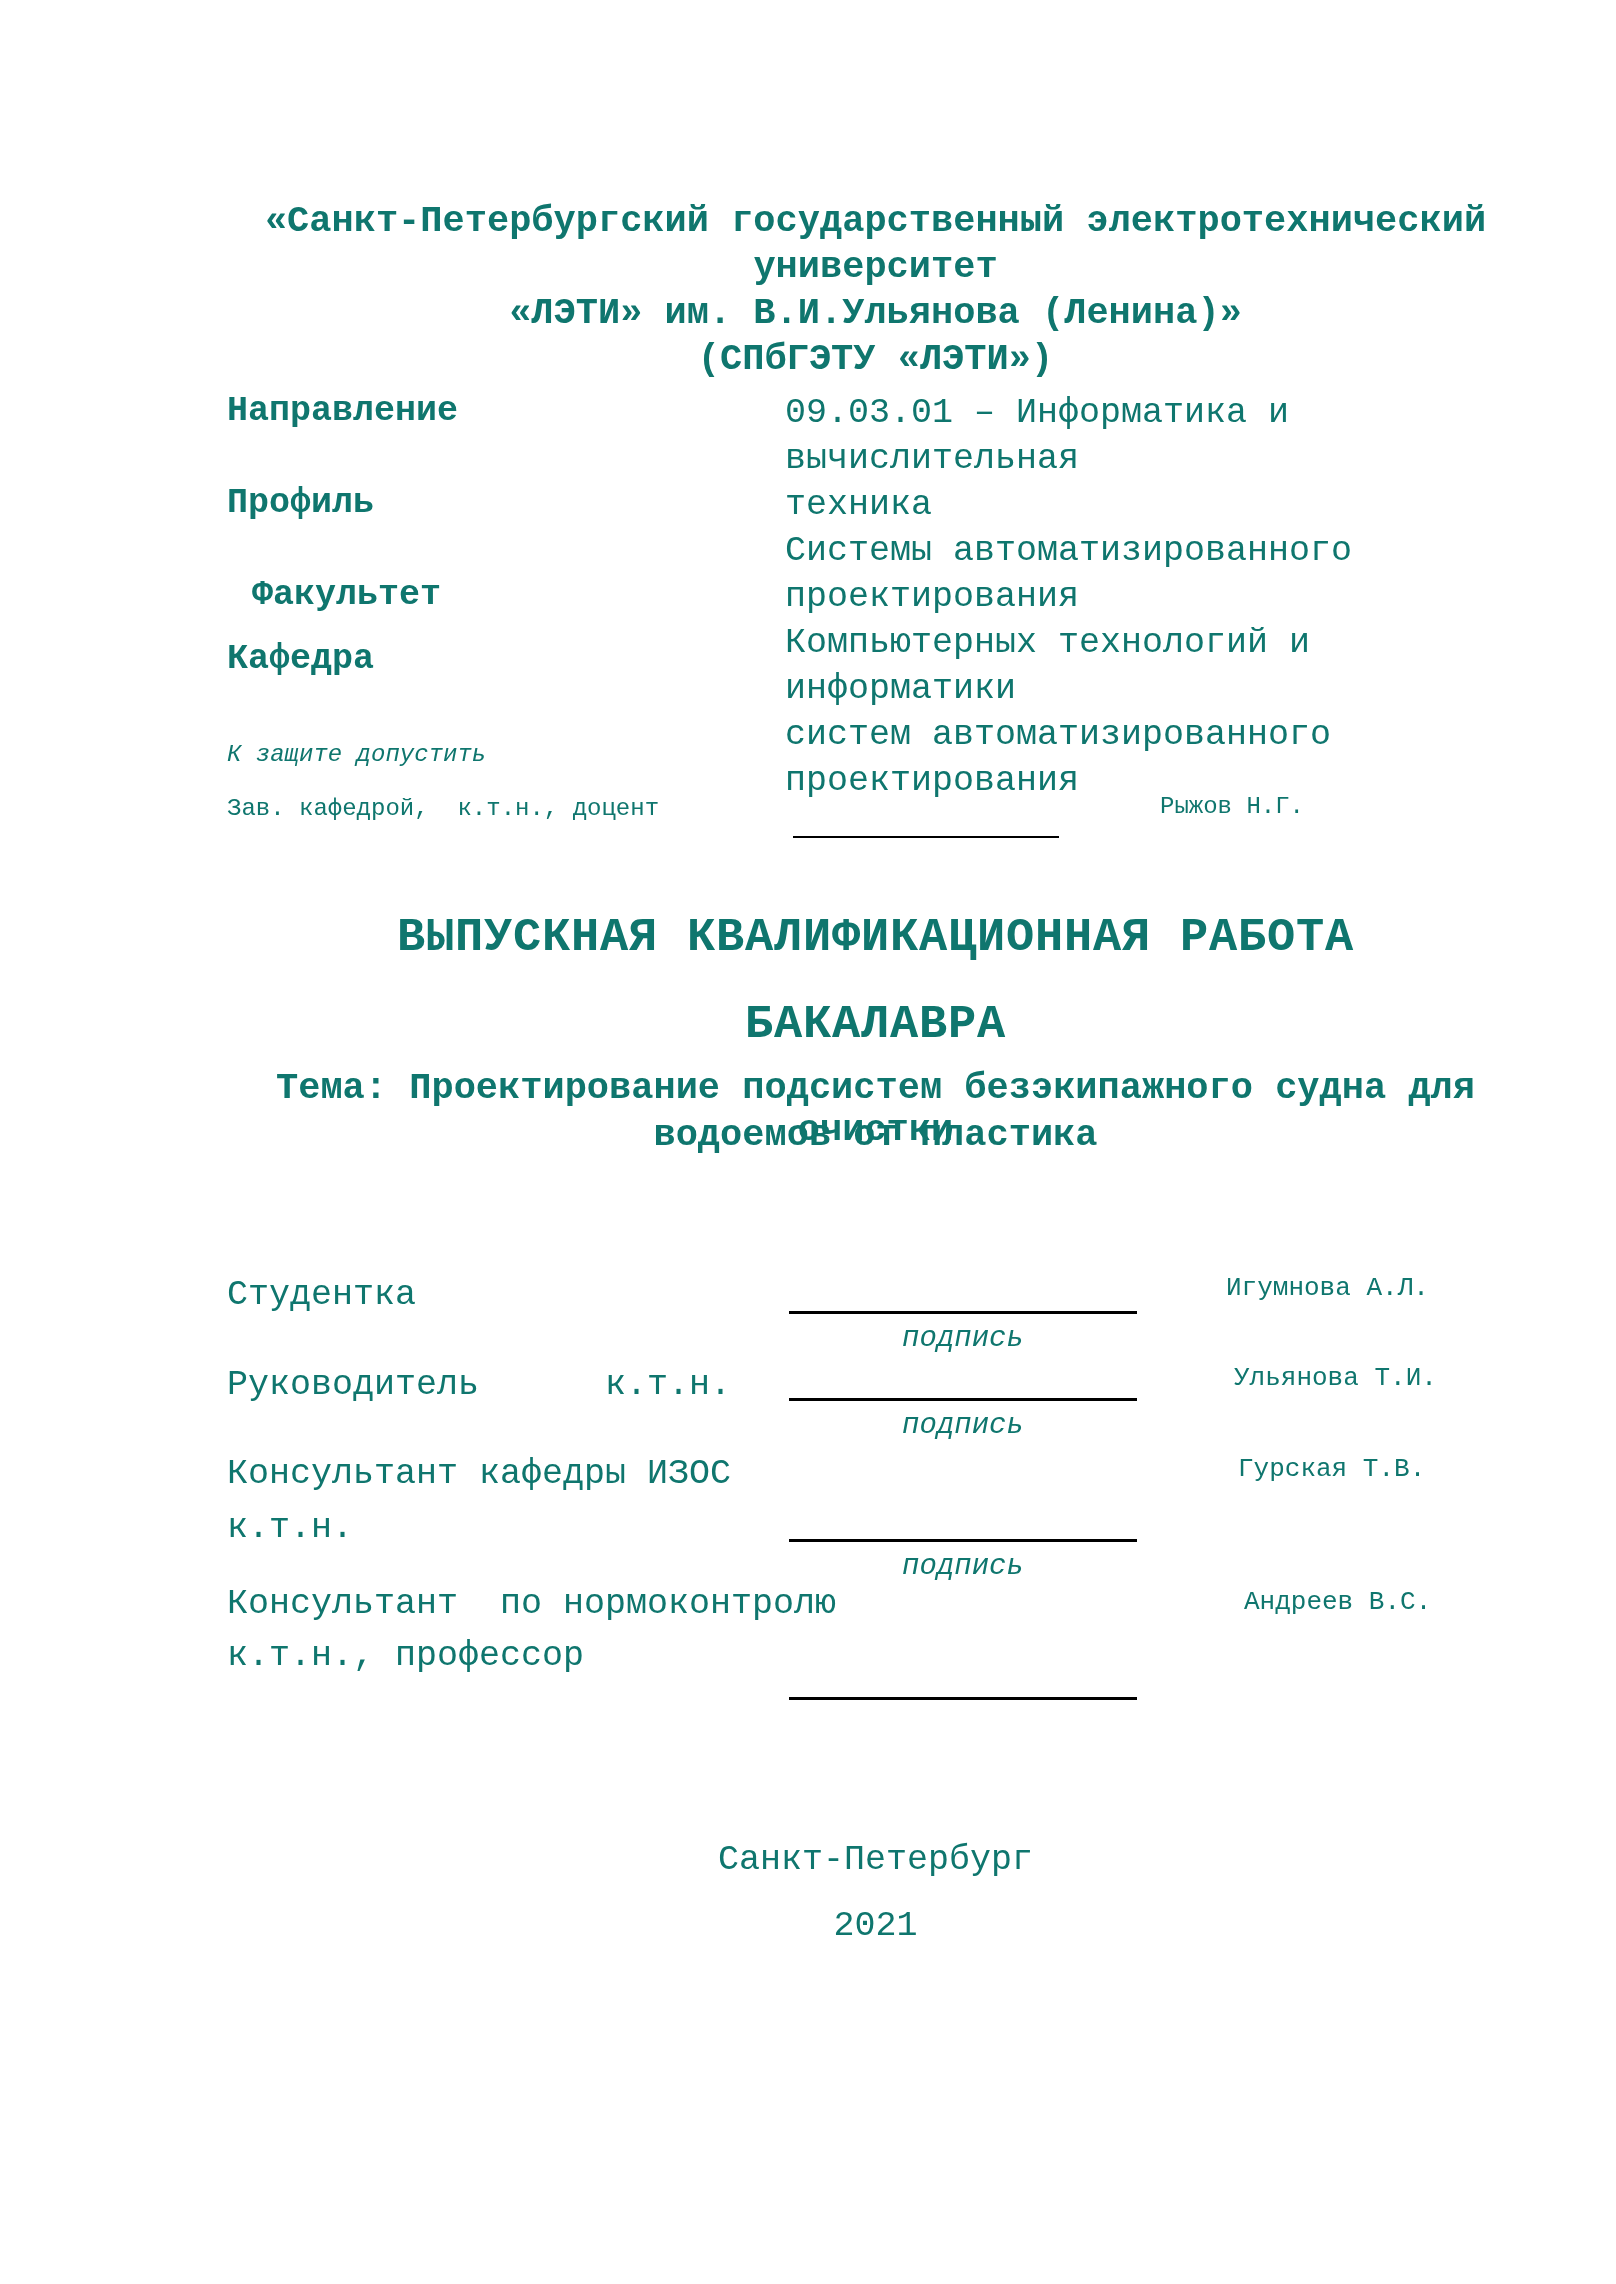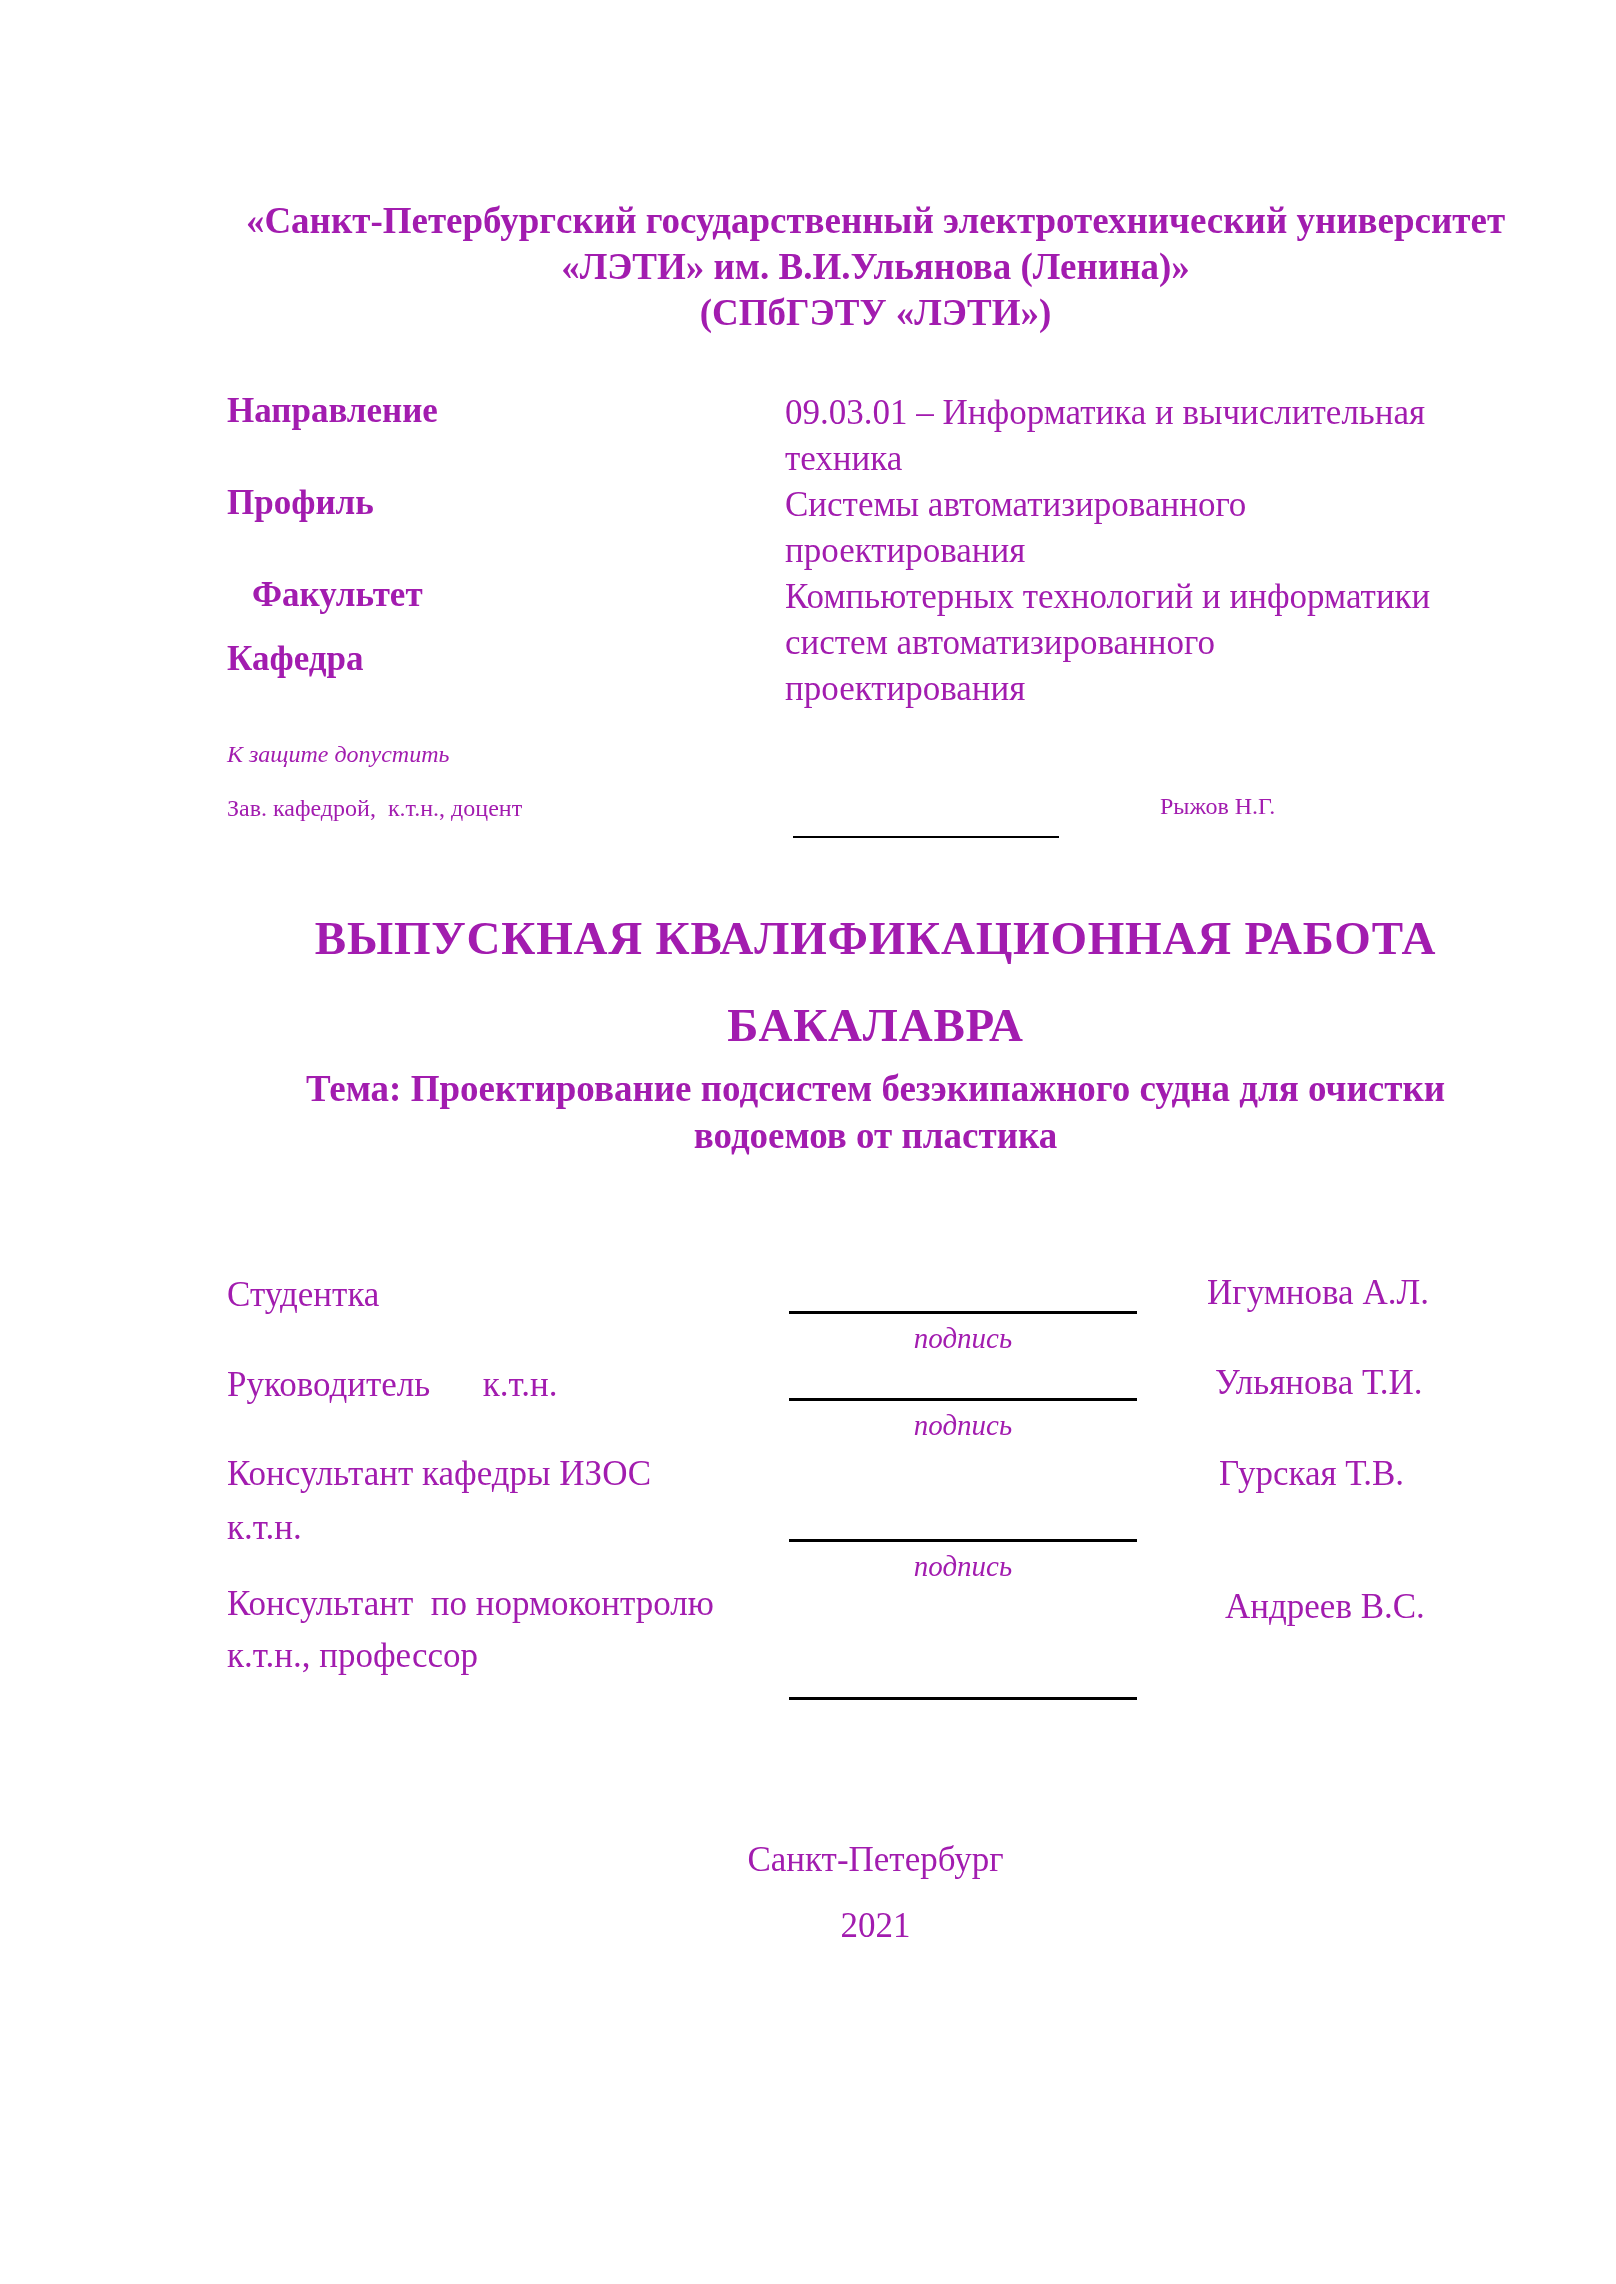--- a/index.html
+++ b/index.html
@@ -5,22 +5,22 @@
   html, body {
     margin: 0;
     padding: 0;
     background: #ffffff;
   }
   .page {
     position: relative;
     width: 1617px;
     height: 2284px;
     background: #ffffff;
-    color: #a21caf;
-    font-family: Liberation Serif, serif;
+    color: #0f766e;
+    font-family: Liberation Mono, monospace;
     overflow: hidden;
   }
   .abs { position: absolute; }
   .center-block {
     left: 227px;
     width: 1297px;
     text-align: center;
   }
   .italic { font-style: italic; }
 
@@ -80,22 +80,23 @@
     border-top: 3.9px solid #000000;
   }
   .sig-caption {
     left: 789px;
     width: 348px;
     text-align: center;
     font-style: italic;
     font-size: 29px;
   }
   .sig-name {
-    font-size: 35px;
+    font-size: 26px;
     white-space: pre-wrap;
+    margin-left: 19px;
   }
 
   .footer-line {
     font-size: 35px;
   }
 </style>
 </head>
 <body>
 
 <div class="page">

